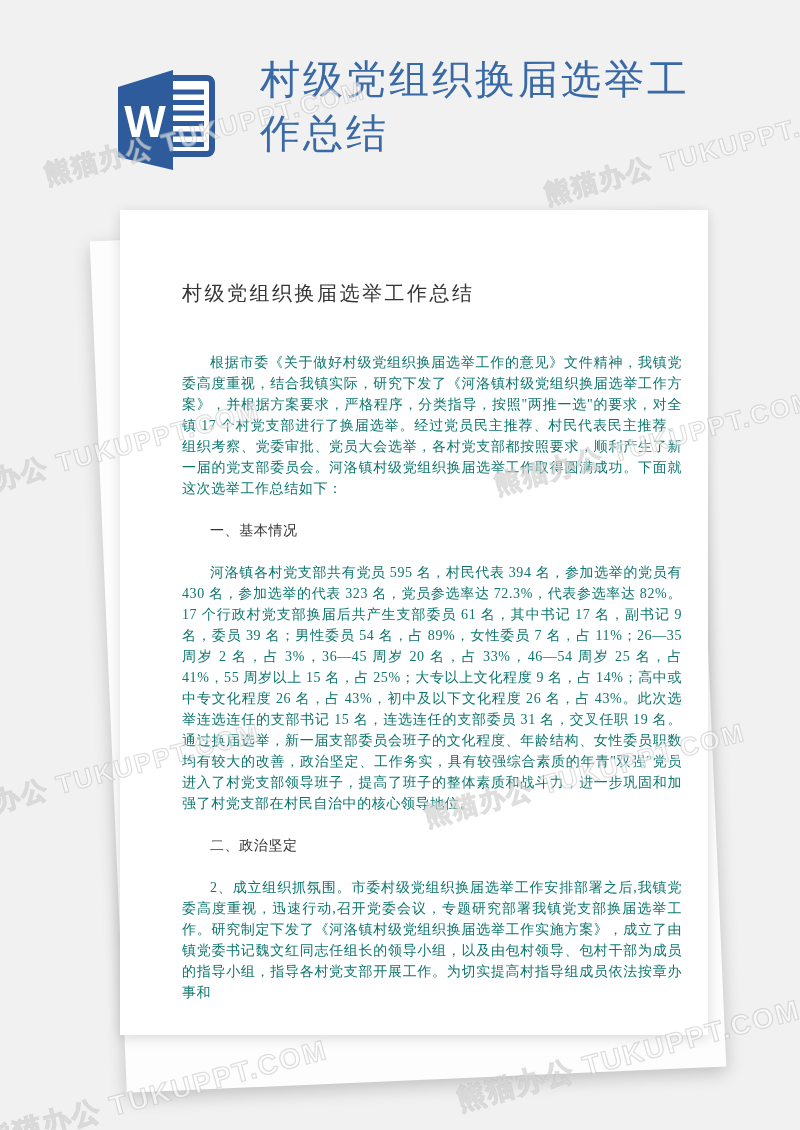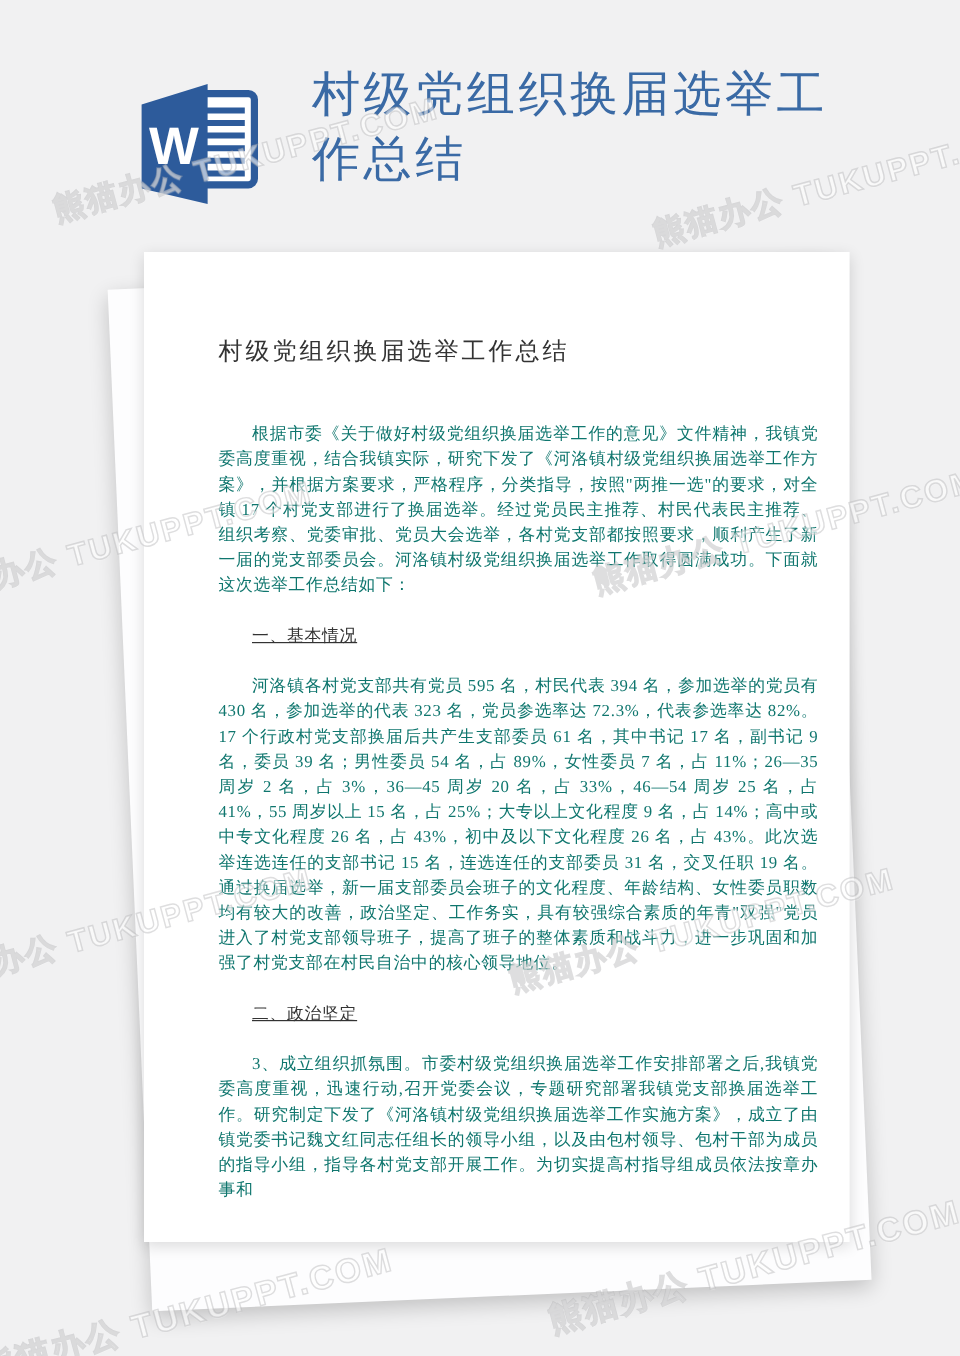--- a/index.html
+++ b/index.html
@@ -35,21 +35,21 @@
   }
   .doc-title{
     font-size:20px;line-height:30px;letter-spacing:2.5px;
     font-weight:400;color:#333333;margin:0 0 44px 0;
   }
   .doc-para,.doc-heading{
     font-size:14px;line-height:21px;letter-spacing:0.6px;
     color:#0f766e;margin:21px 0;
     text-align:justify;text-indent:2em;
   }
-  .doc-heading{color:#333333;text-decoration:underline;}
+  .doc-heading{color:#333333;}
   
   .wm{
     position:absolute;z-index:5;white-space:nowrap;
     font-size:26px;font-weight:bold;letter-spacing:2px;
     color:rgba(255,255,255,0.40);
     -webkit-text-stroke:1.2px rgba(172,172,176,0.40);
     text-shadow:0 1px 1px rgba(255,255,255,0.35);
     transform:rotate(-15deg);transform-origin:left center;
     pointer-events:none;user-select:none;
   }
@@ -80,21 +80,21 @@
   </div>
 
   <div class="page page-back"></div>
 
   <div class="page page-main">
     <h1 class="doc-title">村级党组织换届选举工作总结</h1>
     <p class="doc-para">根据市委《关于做好村级党组织换届选举工作的意见》文件精神，我镇党委高度重视，结合我镇实际，研究下发了《河洛镇村级党组织换届选举工作方案》，并根据方案要求，严格程序，分类指导，按照"两推一选"的要求，对全镇 17 个村党支部进行了换届选举。经过党员民主推荐、村民代表民主推荐、组织考察、党委审批、党员大会选举，各村党支部都按照要求，顺利产生了新一届的党支部委员会。河洛镇村级党组织换届选举工作取得圆满成功。下面就这次选举工作总结如下：</p>
     <p class="doc-heading">一、基本情况</p>
     <p class="doc-para">河洛镇各村党支部共有党员 595 名，村民代表 394 名，参加选举的党员有 430 名，参加选举的代表 323 名，党员参选率达 72.3%，代表参选率达 82%。17 个行政村党支部换届后共产生支部委员 61 名，其中书记 17 名，副书记 9 名，委员 39 名；男性委员 54 名，占 89%，女性委员 7 名，占 11%；26—35 周岁 2 名，占 3%，36—45 周岁 20 名，占 33%，46—54 周岁 25 名，占 41%，55 周岁以上 15 名，占 25%；大专以上文化程度 9 名，占 14%；高中或中专文化程度 26 名，占 43%，初中及以下文化程度 26 名，占 43%。此次选举连选连任的支部书记 15 名，连选连任的支部委员 31 名，交叉任职 19 名。通过换届选举，新一届支部委员会班子的文化程度、年龄结构、女性委员职数均有较大的改善，政治坚定、工作务实，具有较强综合素质的年青"双强"党员进入了村党支部领导班子，提高了班子的整体素质和战斗力，进一步巩固和加强了村党支部在村民自治中的核心领导地位。</p>
     <p class="doc-heading">二、政治坚定</p>
-    <p class="doc-para">3、成立组织抓氛围。市委村级党组织换届选举工作安排部署之后,我镇党委高度重视，迅速行动,召开党委会议，专题研究部署我镇党支部换届选举工作。研究制定下发了《河洛镇村级党组织换届选举工作实施方案》，成立了由镇党委书记魏文红同志任组长的领导小组，以及由包村领导、包村干部为成员的指导小组，指导各村党支部开展工作。为切实提高村指导组成员依法按章办事和</p>
+    <p class="doc-para">2、成立组织抓氛围。市委村级党组织换届选举工作安排部署之后,我镇党委高度重视，迅速行动,召开党委会议，专题研究部署我镇党支部换届选举工作。研究制定下发了《河洛镇村级党组织换届选举工作实施方案》，成立了由镇党委书记魏文红同志任组长的领导小组，以及由包村领导、包村干部为成员的指导小组，指导各村党支部开展工作。为切实提高村指导组成员依法按章办事和</p>
   </div>
 
   <div class="wm" style="left:45px;top:158px;">熊猫办公 TUKUPPT.COM</div>
   <div class="wm" style="left:545px;top:178px;">熊猫办公 TUKUPPT.COM</div>
   <div class="wm" style="left:-60px;top:478px;">熊猫办公 TUKUPPT.COM</div>
   <div class="wm" style="left:495px;top:468px;">熊猫办公 TUKUPPT.COM</div>
   <div class="wm" style="left:-60px;top:800px;">熊猫办公 TUKUPPT.COM</div>
   <div class="wm" style="left:425px;top:800px;">熊猫办公 TUKUPPT.COM</div>
   <div class="wm big" style="left:-15px;top:1122px;">熊猫办公 TUKUPPT.COM</div>
   <div class="wm big" style="left:458px;top:1082px;">熊猫办公 TUKUPPT.COM</div>

